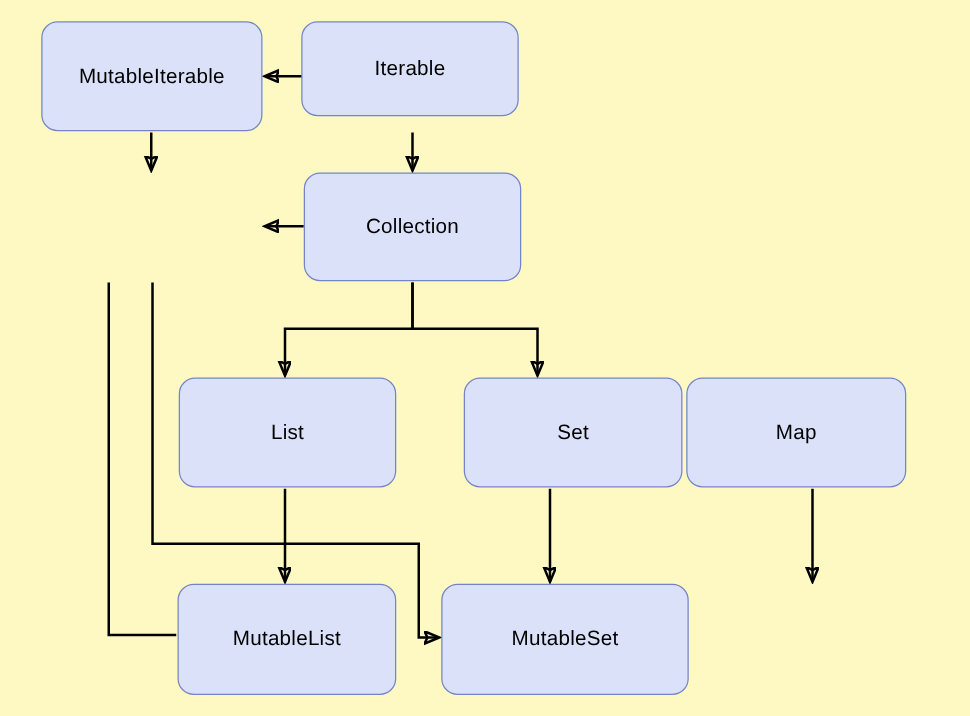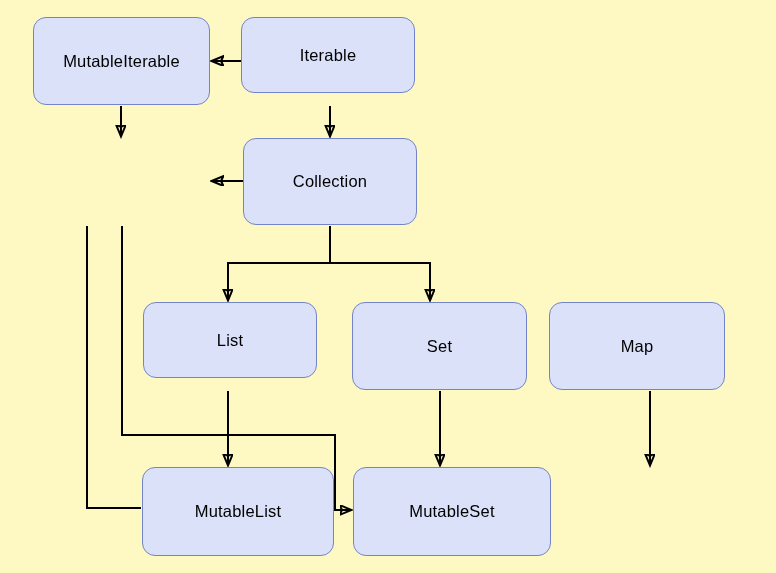--- a/index.html
+++ b/index.html
@@ -67,33 +67,33 @@
 
   <div class="node" style="left:241px; top:17px;  width:174px; height:76px;">
     <span>Iterable</span>
   </div>
 
 
   <div class="node" style="left:243px; top:138px; width:174px; height:87px;">
     <span>Collection</span>
   </div>
 
-  <div class="node" style="left:143px; top:302px; width:174px; height:76px;">
+  <div class="node" style="left:143px; top:302px; width:174px; height:88px;">
     <span>List</span>
   </div>
 
-  <div class="node" style="left:352px; top:302px; width:175px; height:88px;">
+  <div class="node" style="left:371px; top:302px; width:175px; height:88px;">
     <span>Set</span>
   </div>
 
   <div class="node" style="left:549px; top:302px; width:176px; height:88px;">
     <span>Map</span>
   </div>
 
-  <div class="node" style="left:142px; top:467px; width:192px; height:89px;">
+  <div class="node" style="left:142px; top:467px; width:175px; height:89px;">
     <span>MutableList</span>
   </div>
 
   <div class="node" style="left:353px; top:467px; width:198px; height:89px;">
     <span>MutableSet</span>
   </div>
 
 
 </div>
 

